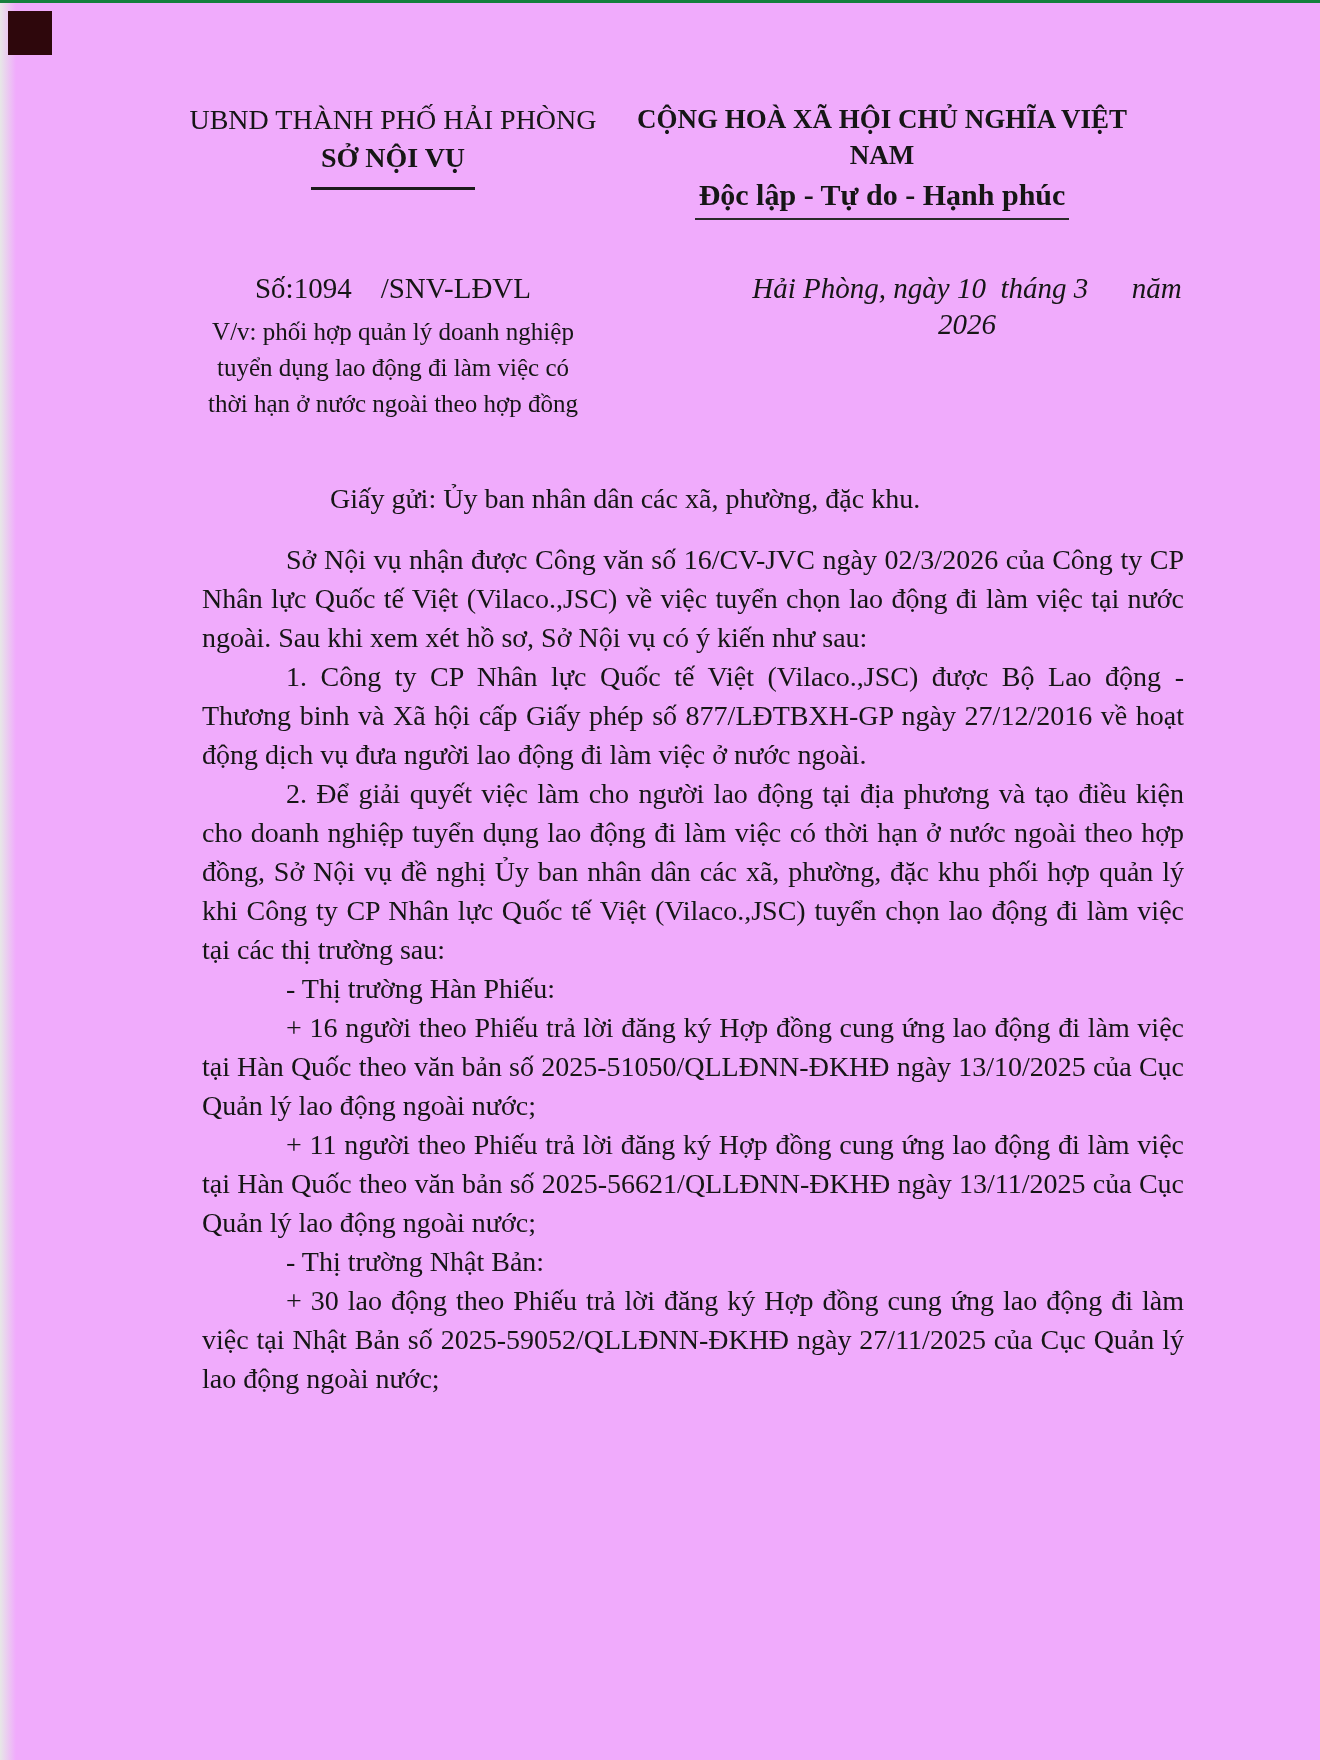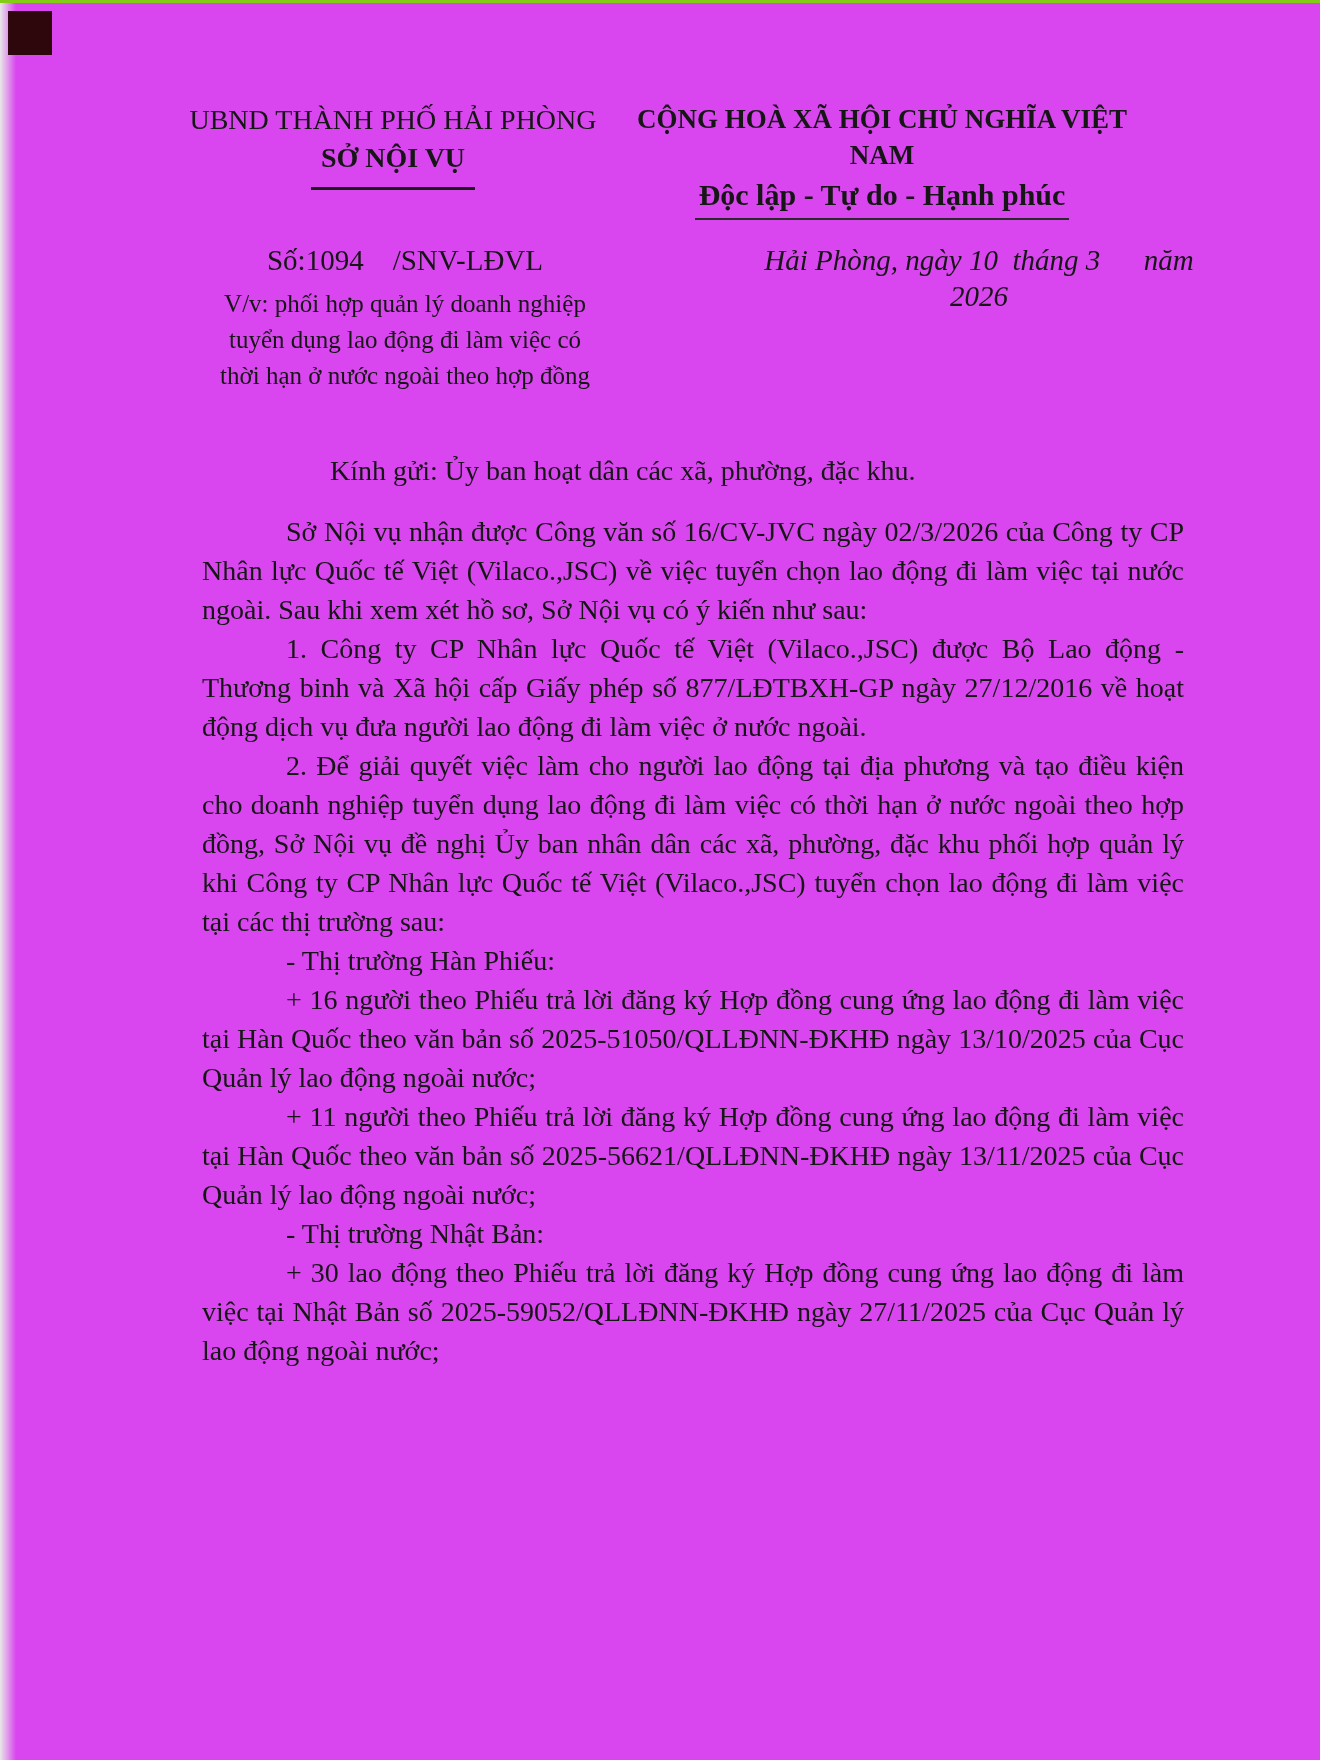--- a/index.html
+++ b/index.html
@@ -1,24 +1,24 @@
 <!DOCTYPE html>
 <html><head>
 <meta charset="utf-8">
 <style>
   html, body { margin:0; padding:0; background:#ffffff; }
   .page {
     position:relative;
     width:1320px; height:1760px;
-    background:#d946ef;
+    background:#f0abfc;
     font-family:"Liberation Serif","DejaVu Serif",serif;
     color:#161616;
     overflow:hidden;
     box-sizing:border-box;
-    border-top:3px solid #84cc16;
+    border-top:3px solid #15803d;
   }
   .page::before {
     content:"";
     position:absolute; left:0; top:0; width:16px; height:100%;
     background:linear-gradient(to right, #e7e7e7, rgba(255,255,255,0));
     pointer-events:none;
   }
   .corner-mark {
     position:absolute; left:8px; top:8px; width:44px; height:44px;
     background:#2e070c; z-index:2;
@@ -33,21 +33,21 @@
     display:inline-block; padding:0 10px 10px 10px;
     border-bottom:3px solid #1c1c1c;
   }
   .header-right { width:548px; text-align:center; }
   .national-title { font-size:27px; font-weight:bold; line-height:36px; }
   .motto-wrap { margin-top:2px; font-size:30px; font-weight:bold; line-height:40px; }
   .motto-underline {
     display:inline-block; padding:0 4px 3px 4px;
     border-bottom:2px solid #2a2a2a;
   }
-  .meta-row { display:flex; margin-top:22px;padding-left:12px; }
+  .meta-row { display:flex; margin-top:50px; }
   .meta-left { width:430px; margin-left:178px; text-align:center; }
   .doc-number { font-size:29px; line-height:36px; white-space:pre-wrap; }
   .subject { margin-top:8px; font-size:25px; line-height:36px; }
   .meta-right {
     width:590px; box-sizing:border-box; padding-left:128px;
     text-align:center; font-size:29px; font-style:italic;
     white-space:pre-wrap; line-height:36px;
   }
   .salutation { margin-top:58px; margin-left:330px; font-size:28px; line-height:38px; }
   .body-text {
@@ -83,21 +83,21 @@
       <div class="doc-number">Số:1094    /SNV-LĐVL</div>
       <div class="subject">
         <div>V/v: phối hợp quản lý doanh nghiệp</div>
         <div>tuyển dụng lao động đi làm việc có</div>
         <div>thời hạn ở nước ngoài theo hợp đồng</div>
       </div>
     </div>
     <div class="meta-right">Hải Phòng, ngày 10  tháng 3      năm 2026</div>
   </div>
 
-  <div class="salutation">Kính gửi:  Ủy ban hoạt dân các xã, phường, đặc khu.</div>
+  <div class="salutation">Giấy gửi:  Ủy ban nhân dân các xã, phường, đặc khu.</div>
 
   <div class="body-text" id="body-text">
       <p class="para">Sở Nội vụ nhận được Công văn số 16/CV-JVC ngày 02/3/2026 của Công ty CP Nhân lực Quốc tế Việt (Vilaco.,JSC) về việc tuyển chọn lao động đi làm việc tại nước ngoài. Sau khi xem xét hồ sơ, Sở Nội vụ có ý kiến như sau:</p>
       <p class="para">1. Công ty CP Nhân lực Quốc tế Việt (Vilaco.,JSC) được Bộ Lao động - Thương binh và Xã hội cấp Giấy phép số 877/LĐTBXH-GP ngày 27/12/2016 về hoạt động dịch vụ đưa người lao động đi làm việc ở nước ngoài.</p>
       <p class="para">2. Để giải quyết việc làm cho người lao động tại địa phương và tạo điều kiện cho doanh nghiệp tuyển dụng lao động đi làm việc có thời hạn ở nước ngoài theo hợp đồng, Sở Nội vụ đề nghị Ủy ban nhân dân các xã, phường, đặc khu phối hợp quản lý khi Công ty CP Nhân lực Quốc tế Việt (Vilaco.,JSC)  tuyển chọn lao động đi làm việc tại các thị trường sau:</p>
       <p class="para">- Thị trường Hàn Phiếu:</p>
       <p class="para">+ 16 người theo Phiếu trả lời đăng ký Hợp đồng cung ứng lao động đi làm việc tại Hàn Quốc theo văn bản số 2025-51050/QLLĐNN-ĐKHĐ ngày 13/10/2025 của Cục Quản lý lao động ngoài nước;</p>
       <p class="para">+ 11 người theo Phiếu trả lời đăng ký Hợp đồng cung ứng lao động đi làm việc tại Hàn Quốc theo văn bản số 2025-56621/QLLĐNN-ĐKHĐ ngày 13/11/2025 của Cục Quản lý lao động ngoài nước;</p>
       <p class="para">- Thị trường Nhật Bản:</p>
       <p class="para">+ 30 lao động theo Phiếu trả lời đăng ký Hợp đồng cung ứng lao động đi làm việc tại Nhật Bản số 2025-59052/QLLĐNN-ĐKHĐ ngày 27/11/2025 của Cục Quản lý lao động ngoài nước;</p>

